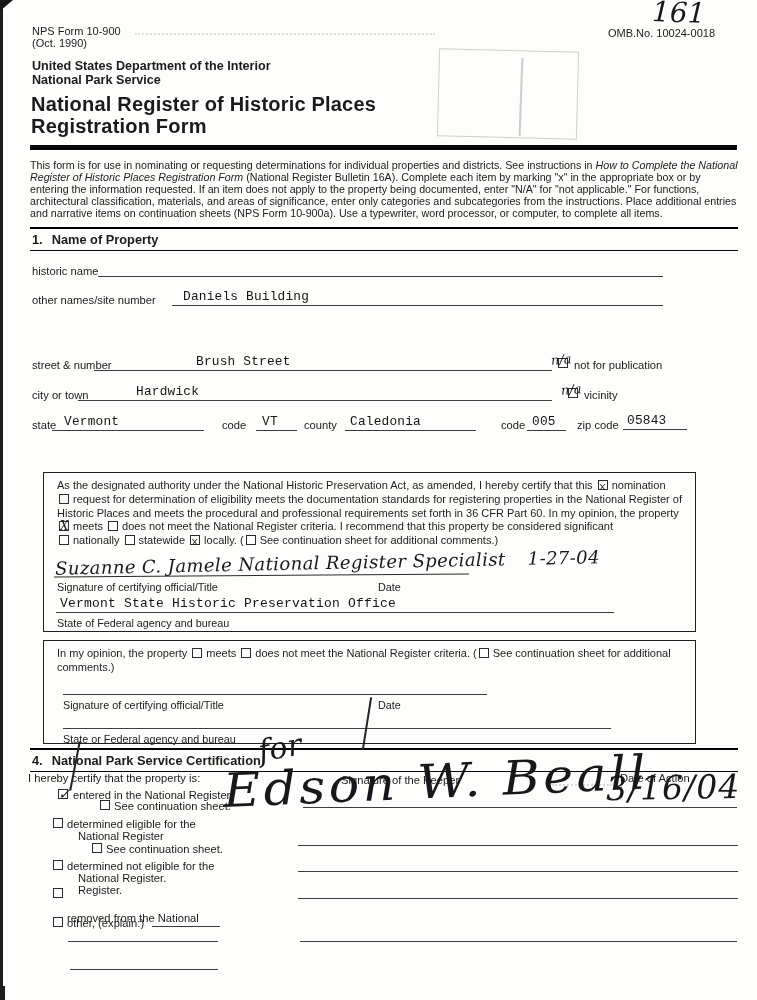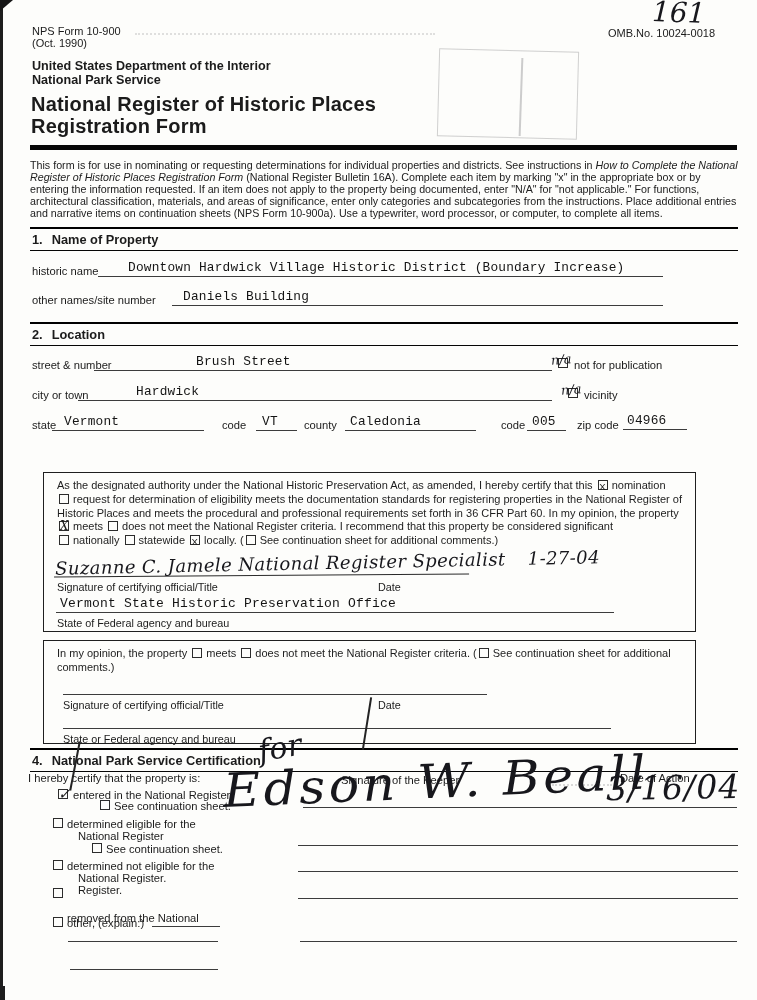--- a/index.html
+++ b/index.html
@@ -65,29 +65,25 @@
   <div class="bar" style="left:30px;top:145px;width:707px;height:5px;"></div>
 
   <div class="intro" style="left:30px;top:160px;width:708px;">
     <span>This form is for use in nominating or requesting determinations for individual properties and districts. See instructions in </span><i>How to Complete the National Register of Historic Places Registration Form</i><span> (National Register Bulletin 16A). Complete each item by marking "x" in the appropriate box or by entering the information requested. If an item does not apply to the property being documented, enter "N/A" for "not applicable." For functions, architectural classification, materials, and areas of significance, enter only categories and subcategories from the instructions. Place additional entries and narrative items on continuation sheets (NPS Form 10-900a). Use a typewriter, word processor, or computer, to complete all items.</span>
   </div>
 
   <div class="sec" style="top:227px;">
     <span class="num">1.</span><span>Name of Property</span>
   </div>
   <div class="lbl" style="left:32px;top:265px;">historic name</div>
-  <div class="mono" style="left:128px;top:260px;">Downtown Hardwick Village Historic District (Boundary Increase)</div>
   <div class="fl" style="left:98px;top:261px;width:565px;height:16px;"></div>
   <div class="lbl" style="left:32px;top:294px;">other names/site number</div>
   <div class="mono" style="left:183px;top:289px;">Daniels Building</div>
   <div class="fl" style="left:172px;top:290px;width:491px;height:16px;"></div>
 
-  <div class="sec" style="top:322px;">
-    <span class="num">2.</span><span>Location</span>
-  </div>
   <div class="lbl" style="left:32px;top:359px;">street &amp; number</div>
   <div class="mono" style="left:196px;top:354px;">Brush Street</div>
   <div class="fl" style="left:94px;top:355px;width:458px;height:16px;"></div>
   <div class="cba" style="left:558px;top:358px;"></div>
   <div class="hw" style="left:551px;top:352px;font-size:13px;transform:rotate(-4deg);">n/a</div>
   <div class="lbl" style="left:574px;top:359px;">not for publication</div>
 
   <div class="lbl" style="left:32px;top:389px;">city or town</div>
   <div class="mono" style="left:136px;top:384px;">Hardwick</div>
   <div class="fl" style="left:78px;top:385px;width:474px;height:16px;"></div>
@@ -101,21 +97,21 @@
   <div class="lbl" style="left:222px;top:419px;">code</div>
   <div class="mono" style="left:262px;top:414px;">VT</div>
   <div class="fl" style="left:256px;top:415px;width:41px;height:16px;"></div>
   <div class="lbl" style="left:304px;top:419px;">county</div>
   <div class="mono" style="left:350px;top:414px;">Caledonia</div>
   <div class="fl" style="left:345px;top:415px;width:131px;height:16px;"></div>
   <div class="lbl" style="left:501px;top:419px;">code</div>
   <div class="mono" style="left:532px;top:414px;">005</div>
   <div class="fl" style="left:527px;top:415px;width:39px;height:16px;"></div>
   <div class="lbl" style="left:577px;top:419px;">zip code</div>
-  <div class="mono" style="left:627px;top:413px;">04966</div>
+  <div class="mono" style="left:627px;top:413px;">05843</div>
   <div class="fl" style="left:623px;top:414px;width:64px;height:16px;"></div>
 
 
   <div class="bigbox" style="left:43px;top:472px;width:653px;height:160px;"></div>
   <div class="para" style="left:57px;top:479px;width:628px;">
     <span>As the designated authority under the National Historic Preservation Act, as amended, I hereby certify that this</span>
     <span class="cb x"></span><span>nomination</span><br>
     <span class="cb"></span><span>request for determination of eligibility meets the documentation standards for registering properties in the National Register of</span><br>
     <span>Historic Places and meets the procedural and professional requirements set forth in 36 CFR Part 60. In my opinion, the property</span><br>
     <span class="cb hx"></span><span>meets</span>

